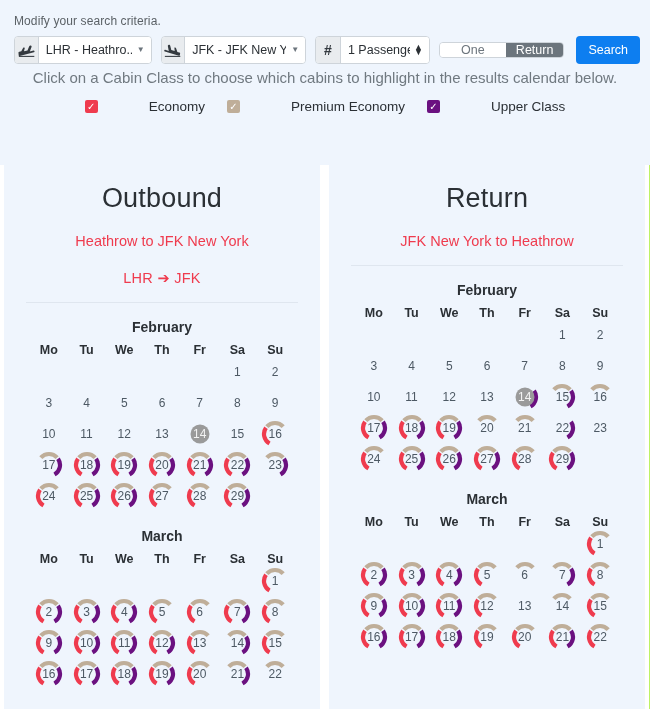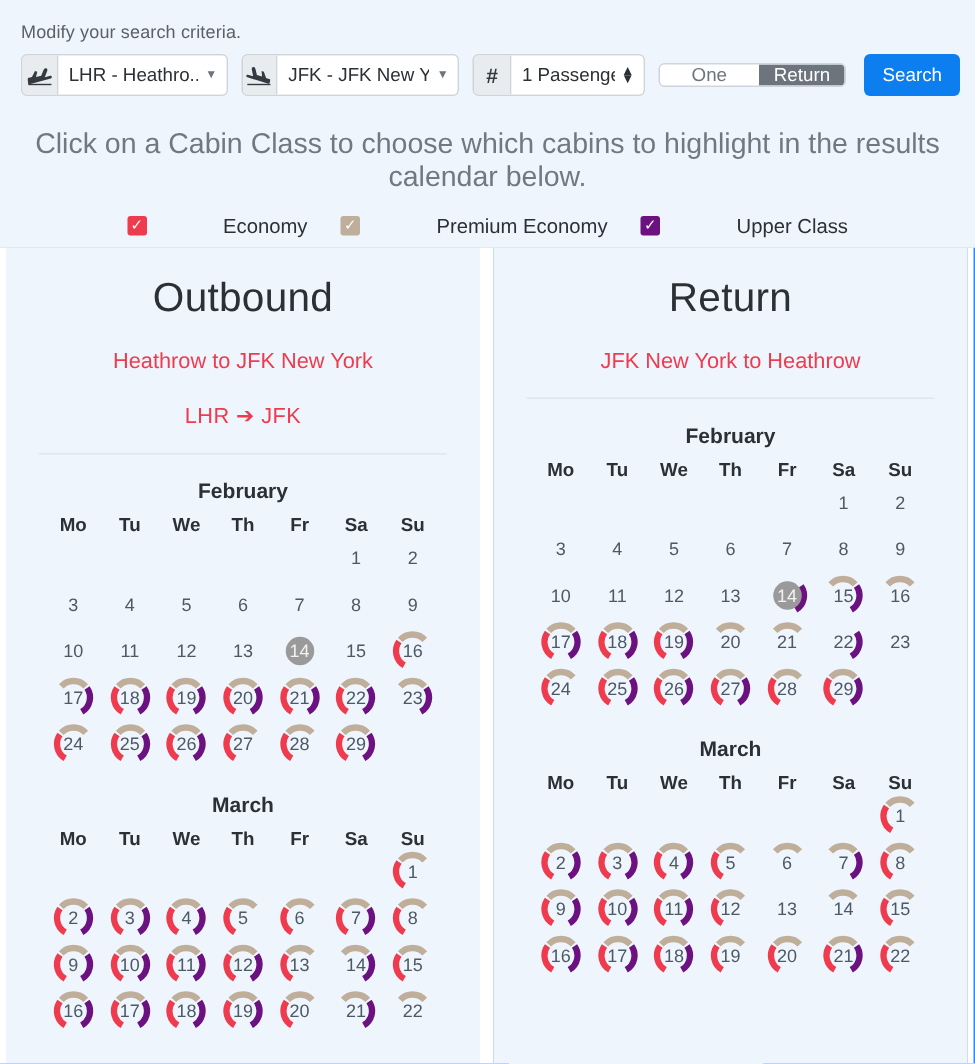--- a/index.html
+++ b/index.html
@@ -120,23 +120,23 @@
     padding: 0 12px;
     border-radius: 4px;
     font-family: "Liberation Sans", sans-serif;
     cursor: pointer;
     margin-left: 3px;
   }
 
   
   .cabin-hint {
     text-align: center;
-    font-size: 19px;
+    font-size: 15px;
     color: #707980;
-    margin-top: 22px;
+    margin-top: 5px;
   }
   .cabin-row {
     display: flex;
     justify-content: center;
     align-items: center;
     gap: 22px;
     margin-top: 13px;
   }
   .cabin {
     display: flex;
@@ -156,21 +156,21 @@
   }
   .cabin-label {
     font-size: 13.5px;
     color: #2b3035;
     padding-left: 44px;
   }
 
   
   .panels {
     display: flex;
-    background: #3b82f6;
+    background: #bef264;
     height: 544px;
   }
   .panel {
     width: 316px;
     background: #eff5fd;
     padding-top: 12px;
   }
   .panel-gap { width: 9px; background: #fff; }
   .panel-edge { width: 4px; background: #fff; }
 

